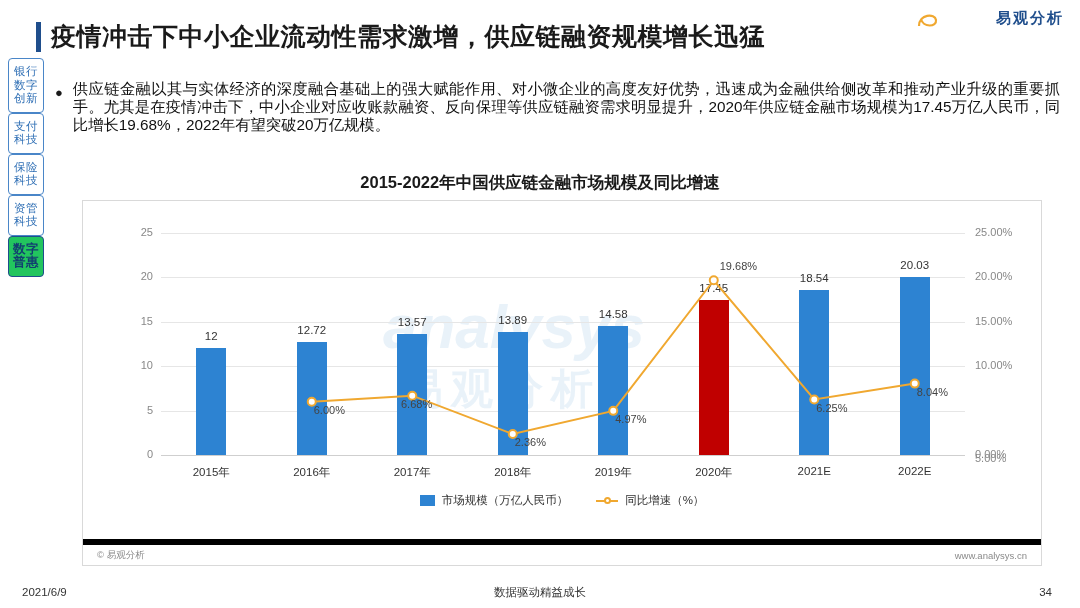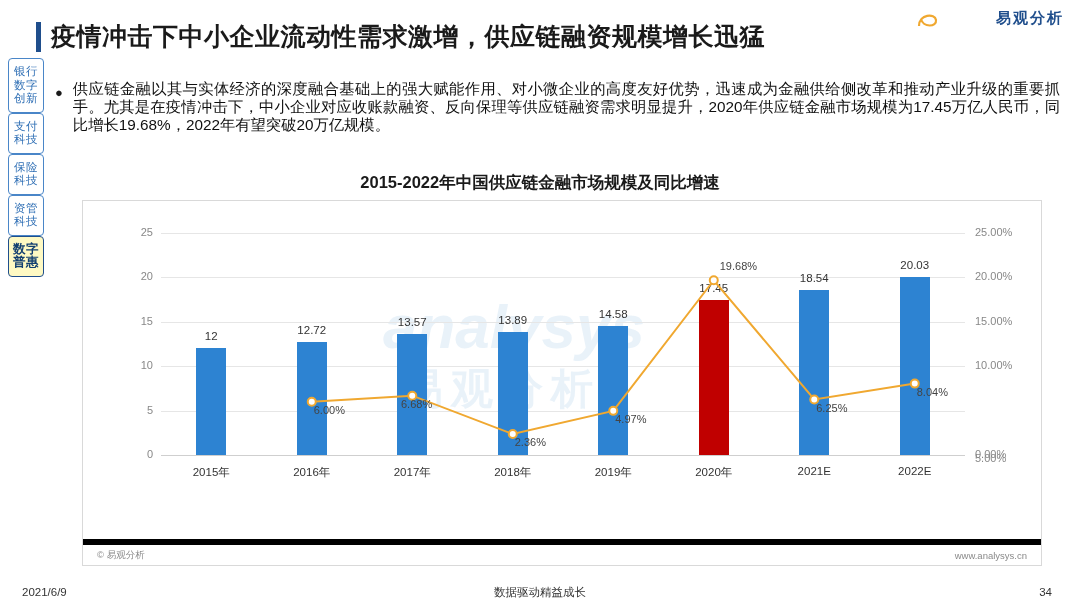--- a/index.html
+++ b/index.html
@@ -30,21 +30,21 @@
     border-radius: 4px;
     color: #2f6fb5;
     font-size: 11.5px;
     line-height: 13.5px;
     text-align: center;
     padding: 6px 2px;
     letter-spacing: 0.5px;
     background: #ffffff;
   }
   .rail-item.active {
-    background: #fef9c3;
+    background: #22c55e;
     border-color: #1f4e8c;
     color: #123f70;
     font-weight: bold;
     font-size: 12.5px;
   }
 
   
   .title-bar {
     position: absolute;
     left: 36px;
@@ -353,20 +353,30 @@
       </svg>
       <div class="pt-label" style="left: 230.75px; top: 202.72px;">6.00%</div>
       <div class="pt-label" style="left: 318px; top: 196.682px;">6.68%</div>
       <div class="pt-label" style="left: 431.75px; top: 235.043px;">2.36%</div>
       <div class="pt-label" style="left: 532.25px; top: 211.866px;">4.97%</div>
       <div class="pt-label" style="left: 636.75px; top: 59.2416px;">19.68%</div>
       <div class="pt-label" style="left: 733.25px; top: 200.5px;">6.25%</div>
       <div class="pt-label" style="left: 833.75px; top: 184.605px;">8.04%</div>
     </div>
 
+  <div class="legend">
+    <div class="legend-item">
+      <span class="legend-swatch-bar"></span>
+      <span>市场规模（万亿人民币）</span>
+    </div>
+    <div class="legend-item">
+      <span class="legend-swatch-line"></span>
+      <span>同比增速（%）</span>
+    </div>
+  </div>
 
   <div class="panel-foot">
     <span>© 易观分析</span>
     <span>www.analysys.cn</span>
   </div>
 </div>
 
 <div class="footer">
   <span class="footer-date">2021/6/9</span>
   <span class="footer-center">数据驱动精益成长</span>

